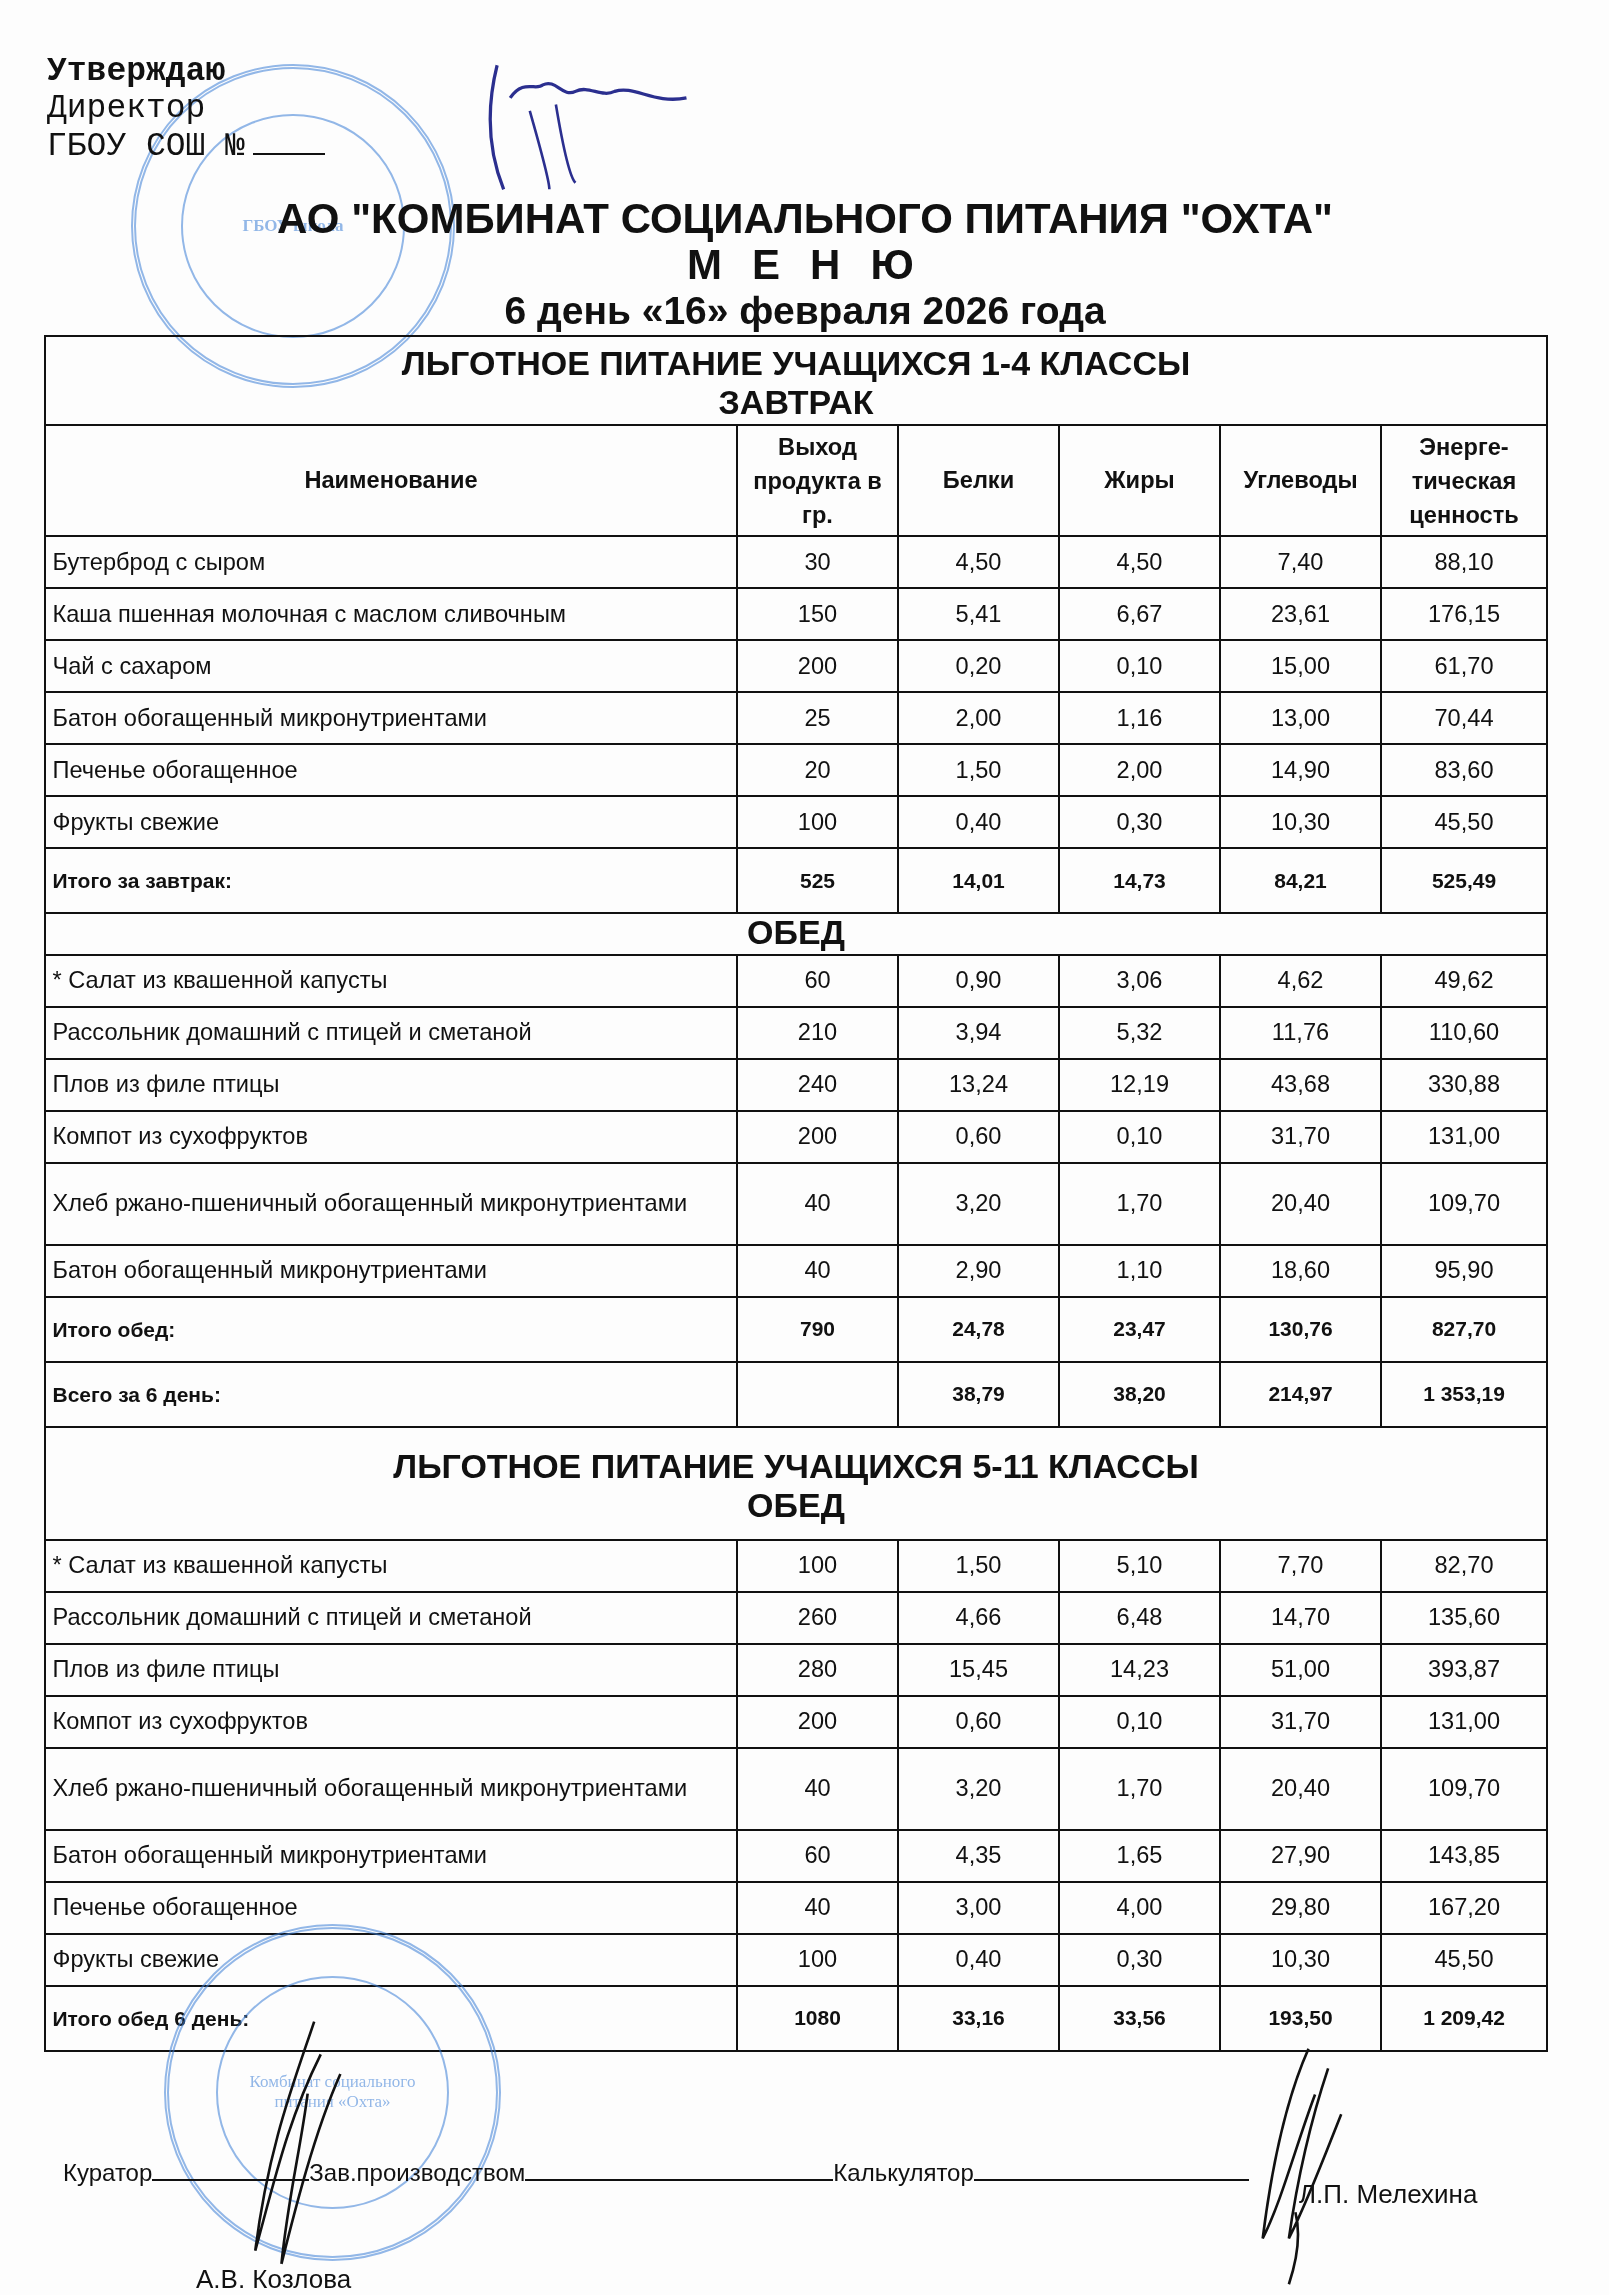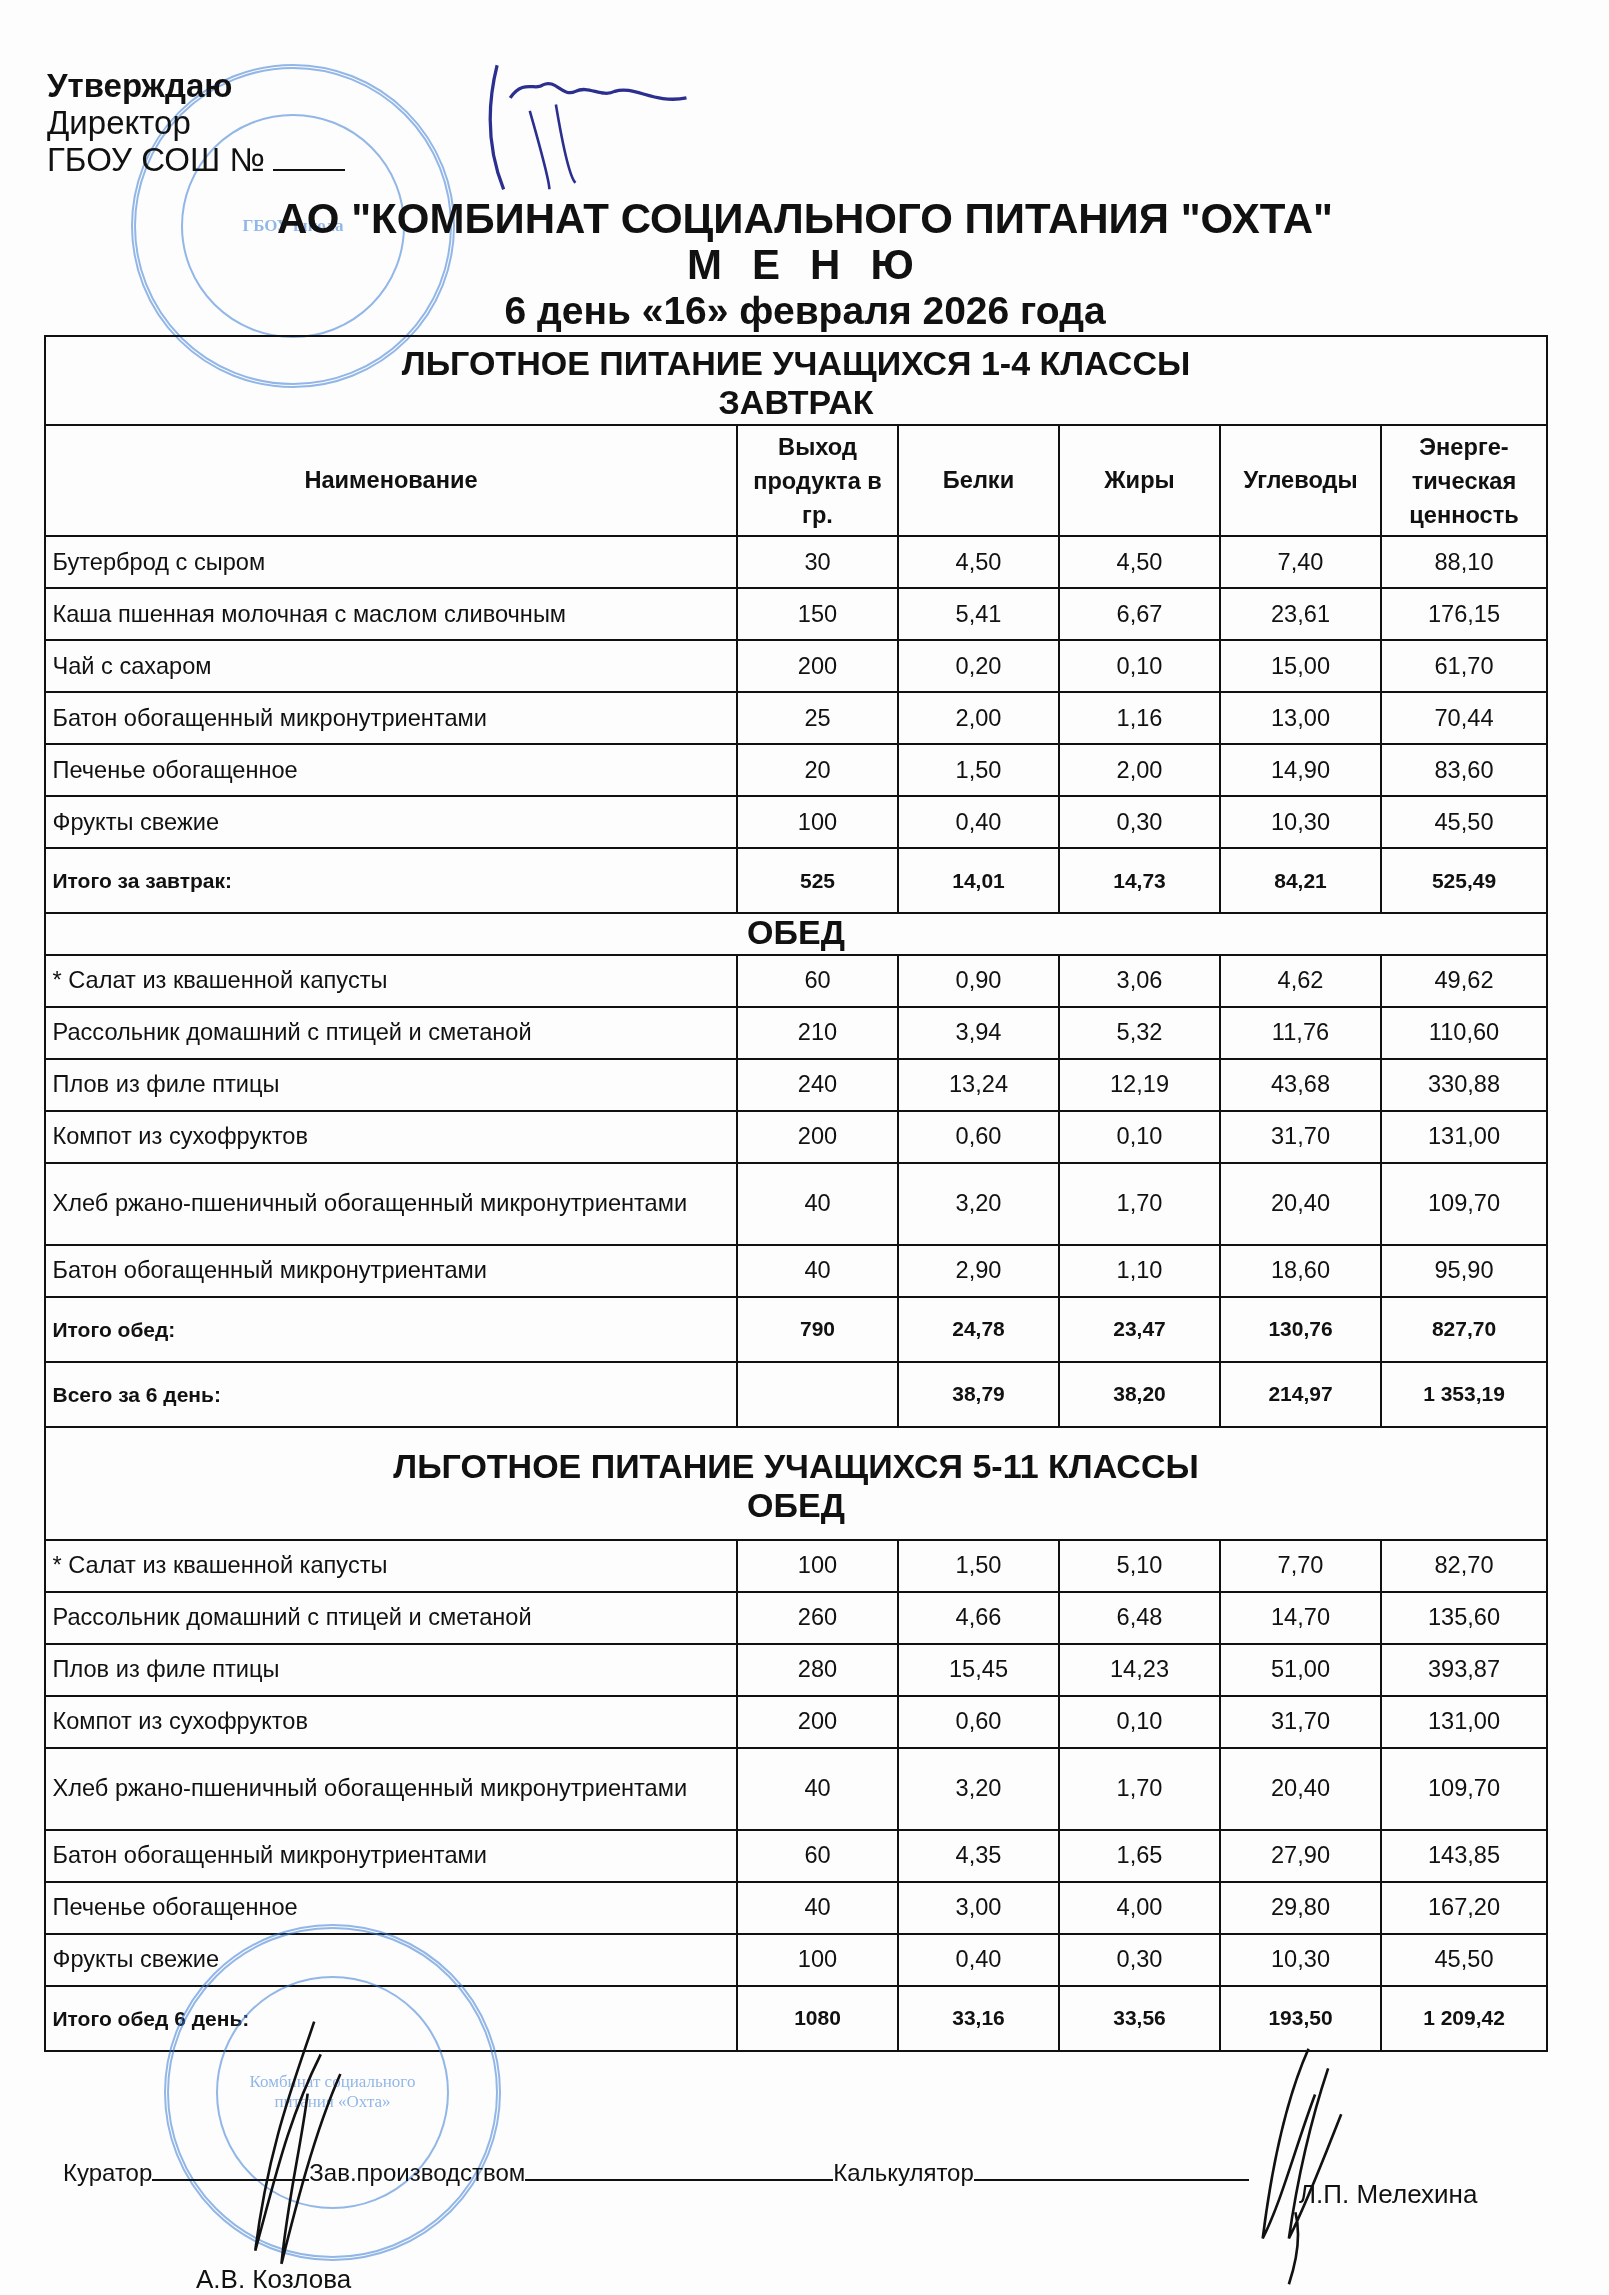--- a/index.html
+++ b/index.html
@@ -1,20 +1,20 @@
 <!DOCTYPE html>
 <html style="font-size:10.5px"><head>
   <meta charset="utf-8">
   <style>
     html, body { margin: 0; padding: 0; }
     body {
       width: 1610px; height: 2295px; background: #fdfdfd; position: relative; overflow: hidden;
       font-family: "Liberation Sans", sans-serif; color: #111;
     }
-    .approve { position: absolute; left: 47px; top: 67px; font-size: 33px; line-height: 37px; }
+    .approve { position: absolute; left: 47px; top: 53px; font-size: 33px; line-height: 37px; font-family: Liberation Mono, monospace; }
     .approve .b { font-weight: bold; }
     .approve .u { display: inline-block; border-bottom: 2.6px solid #111; width: 72px; height: 26px; vertical-align: baseline; margin-left: 7.9px; }
     .org { position: absolute; left: 0; width: 1610px; top: 196px; text-align: center; font-weight: bold; font-size: 42px; line-height: 46px; }
     .org .menu { letter-spacing: 9.2px; }
     .org .date { font-size: 39px; }
     .stamp {
       position: absolute; border-radius: 50%; border: 5.2px double #3b7ed6; opacity: 0.55;
       color: #3b7ed6; display: flex; align-items: center; justify-content: center; text-align: center;
       font-family: "Liberation Serif", serif; font-size: 17px; pointer-events: none;
     }

